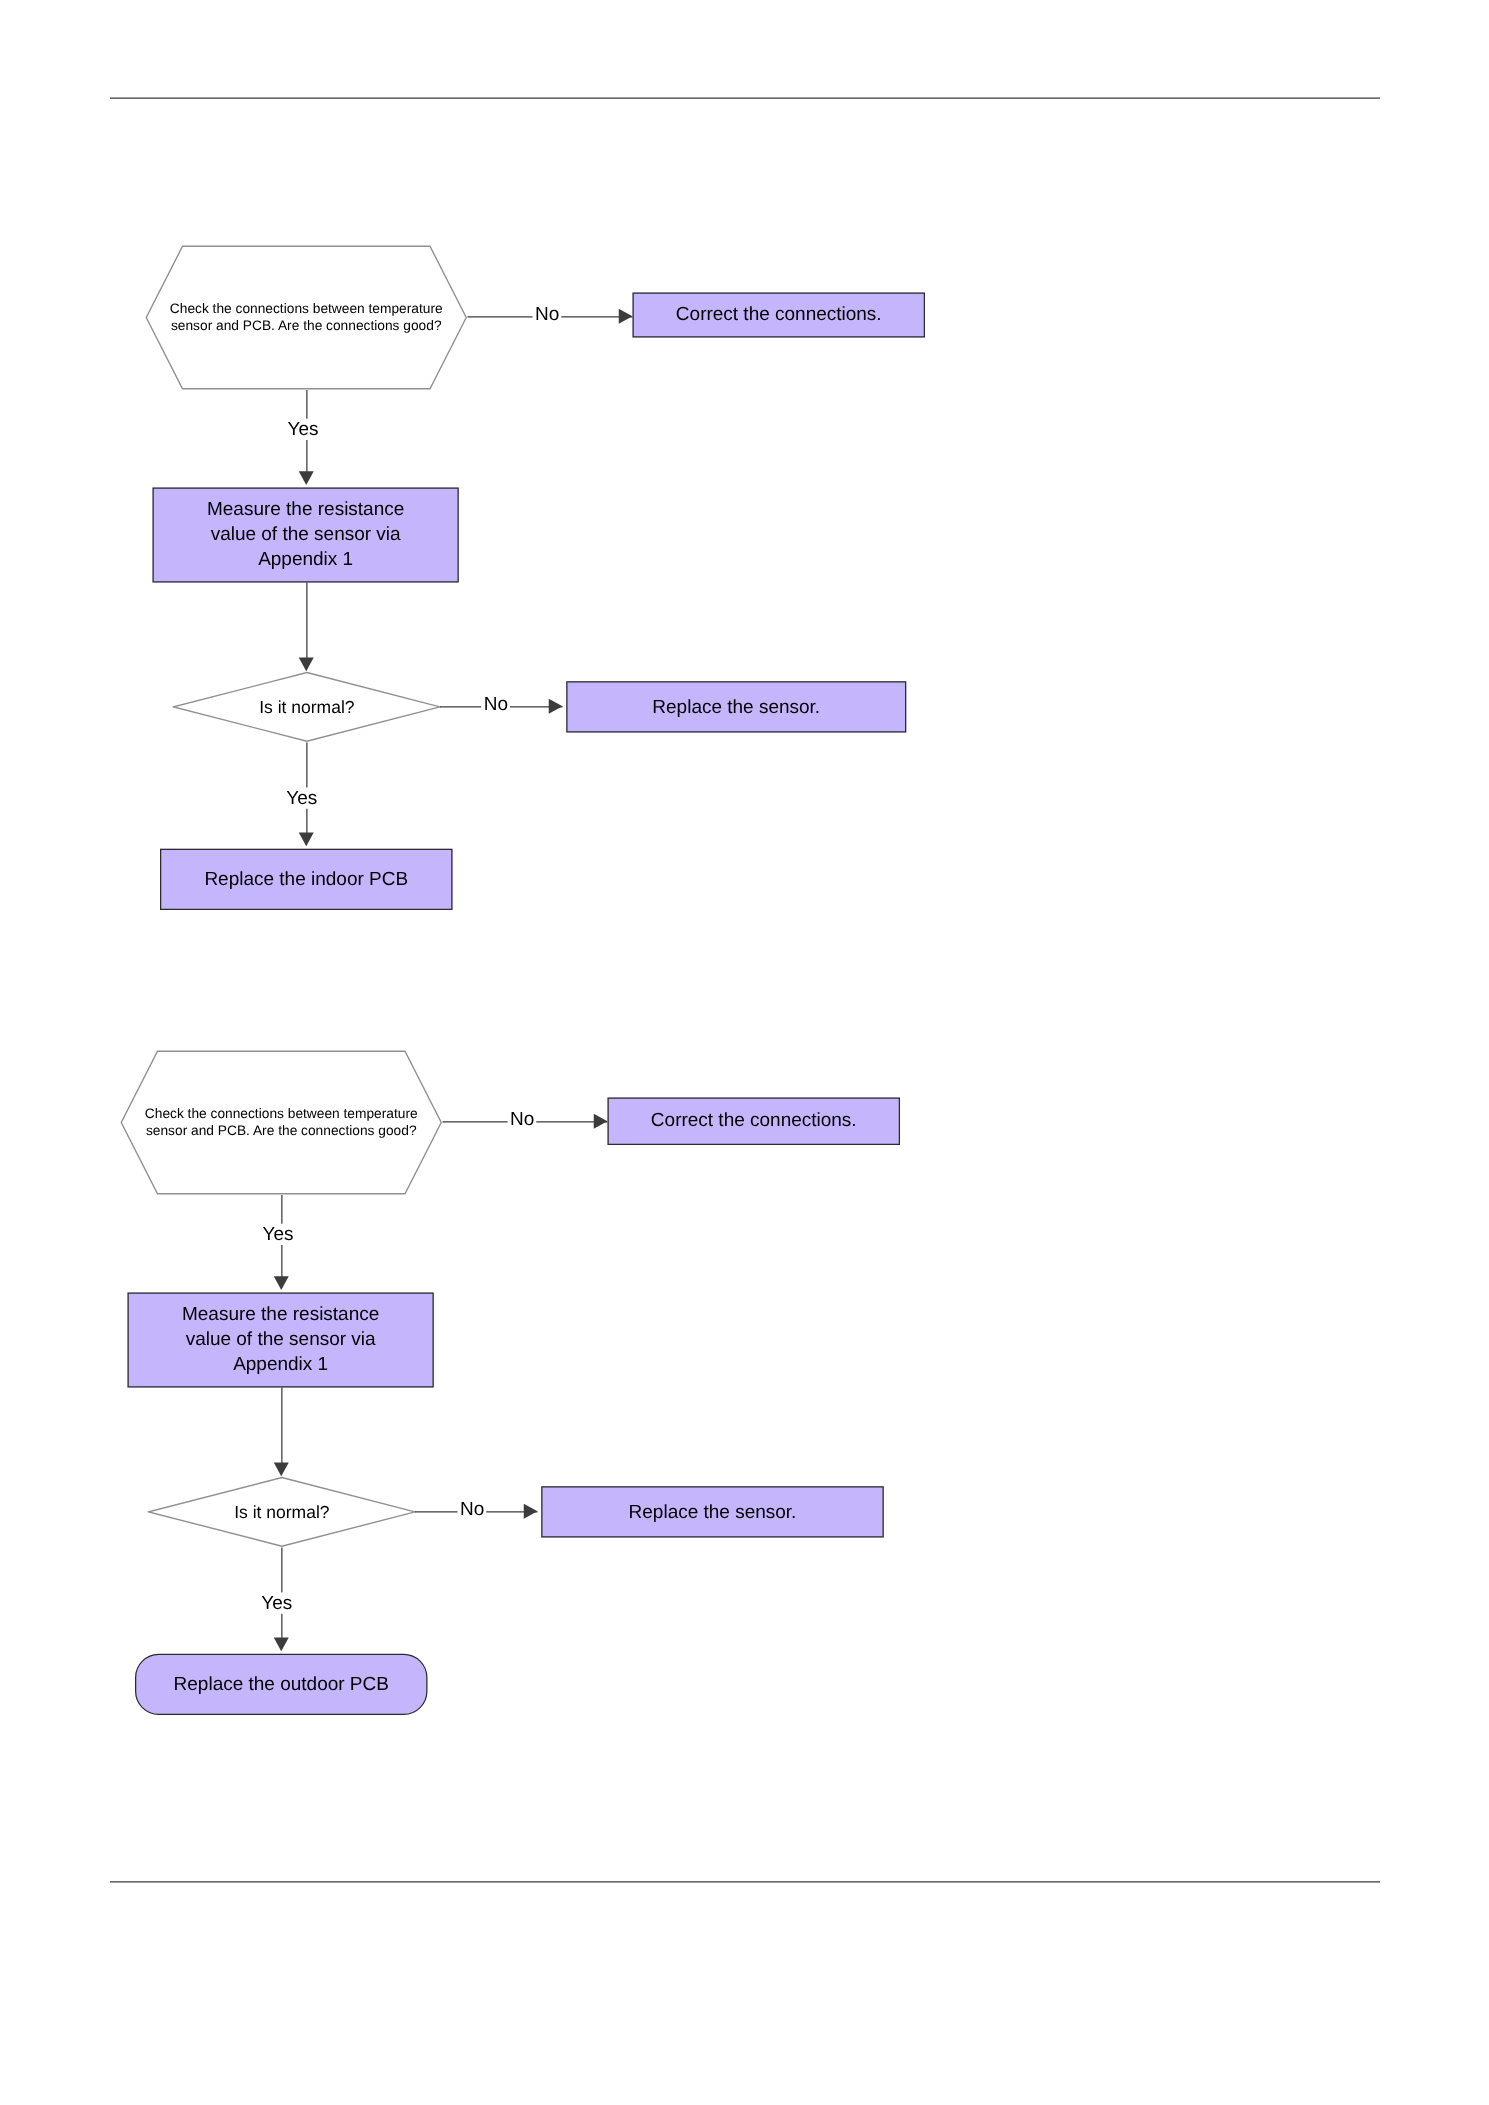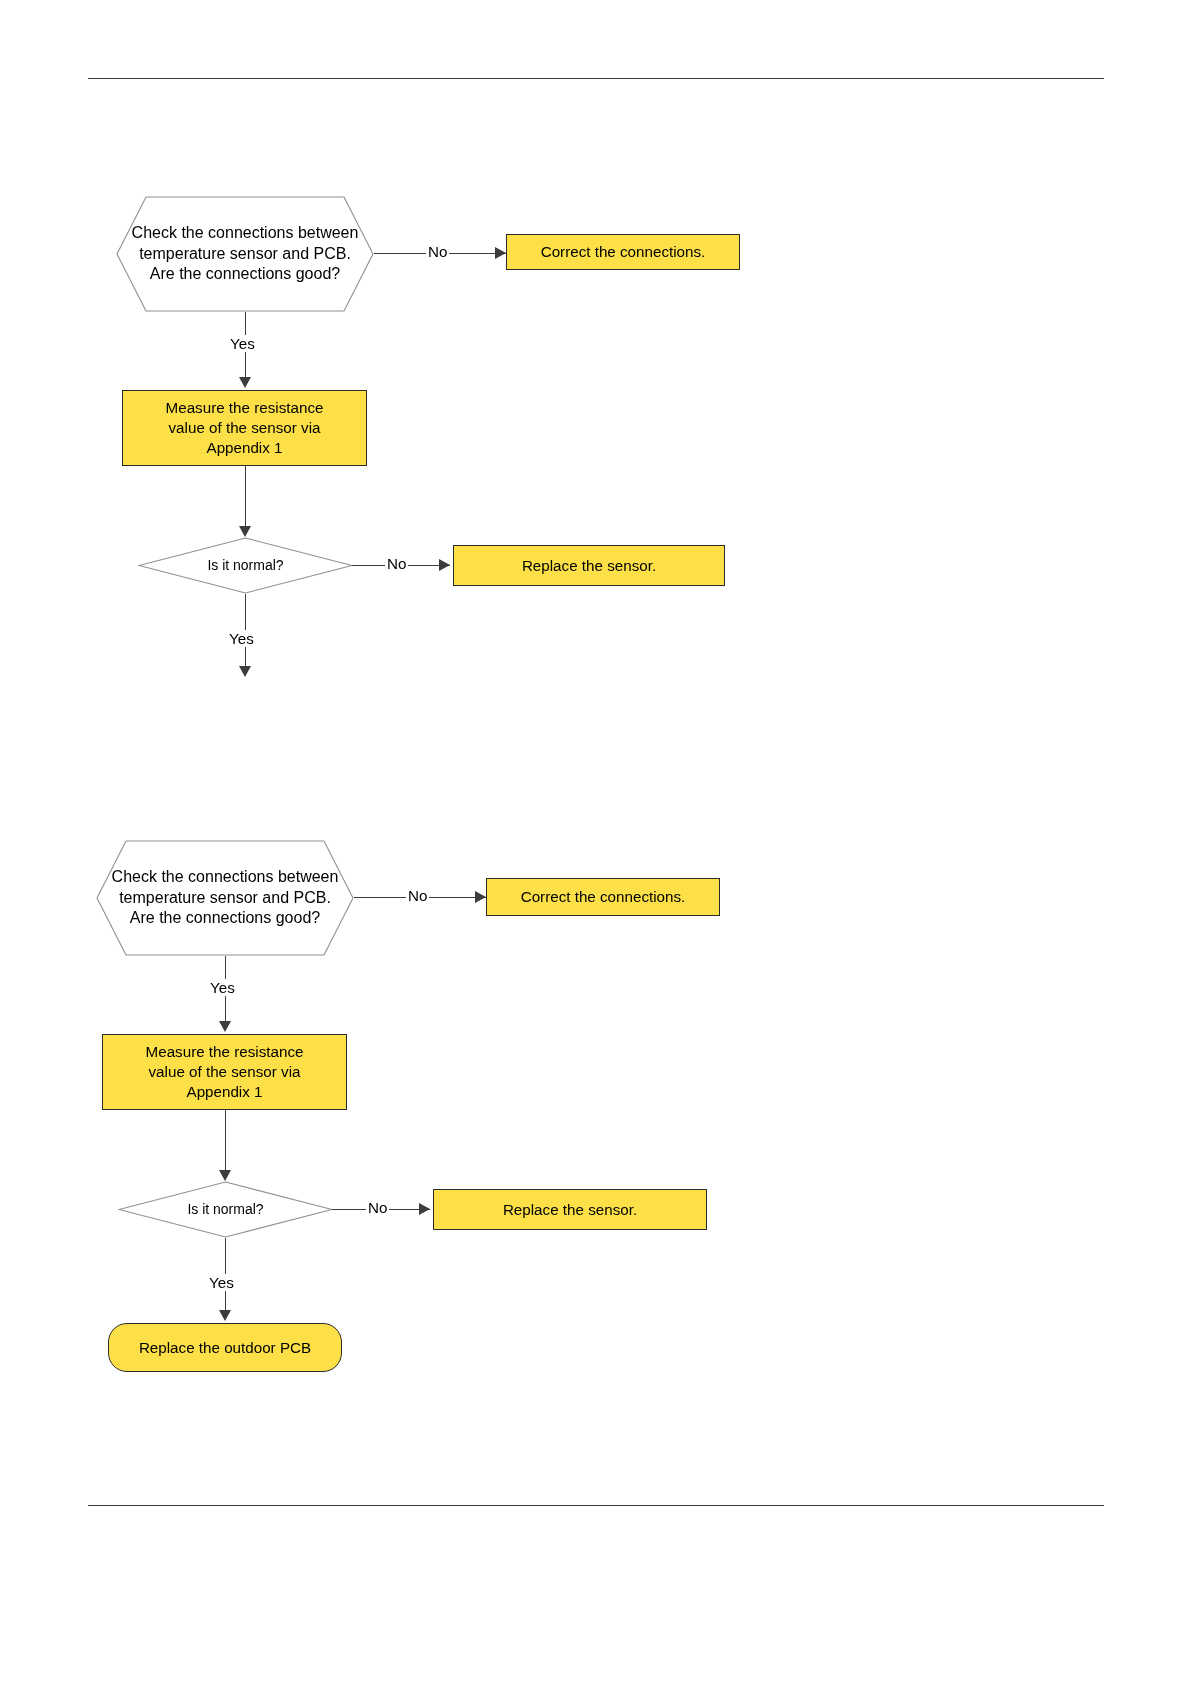--- a/index.html
+++ b/index.html
@@ -35,26 +35,26 @@
     box-sizing: border-box;
     display: flex;
     align-items: center;
     justify-content: center;
     text-align: center;
     line-height: 1.30;
     color: #000;
   }
   .box {
     border: 1.3px solid #2b2b2b;
-    background: #fde047;
+    background: #c4b5fd;
     font-size: 15.2px;
     padding: 2px 24px;
   }
   .hexagon {
-    font-size: 16px;
+    font-size: 11px;
     background: transparent;
   }
   .hexagon .hex-shape {
     position: absolute;
     inset: 0;
   }
   .hexagon .hex-label {
     position: relative;
     z-index: 2;
     padding: 0 14px;
@@ -154,20 +154,23 @@
   <div class="edge-label" style="left:385px; top:555px;">No</div>
 
   <div class="node box" style="left:453px; top:545px; width:272px; height:41px;">
     <span>Replace the sensor.</span>
   </div>
 
   <div class="vline" style="left:245px; top:594px; height:73px;"></div>
   <div class="arrow-down" style="left:238.5px; top:666px;"></div>
   <div class="edge-label" style="left:227px; top:630px;">Yes</div>
 
+  <div class="node box" style="left:128px; top:679px; width:234px; height:49px;">
+    <span>Replace the indoor PCB</span>
+  </div>
 
   <div class="node hexagon" style="left:96px; top:840px; width:258px; height:116px;">
     <svg class="hex-shape" viewBox="0 0 258 116" preserveAspectRatio="none">
       <polygon points="30,1 228,1 257,58 228,115 30,115 1,58" fill="#ffffff" stroke="#8f8f8f" stroke-width="1.1"></polygon>
     </svg>
     <div class="hex-label">Check the connections between temperature sensor and PCB. Are the connections good?</div>
   </div>
 
   <div class="hline" style="left:354px; top:897px; width:132px;"></div>
   <div class="arrow-right" style="left:475px; top:890.5px;"></div>

